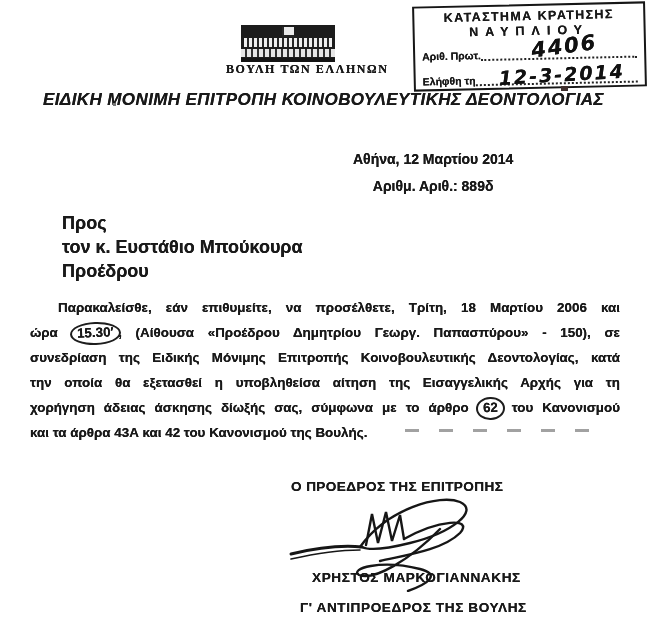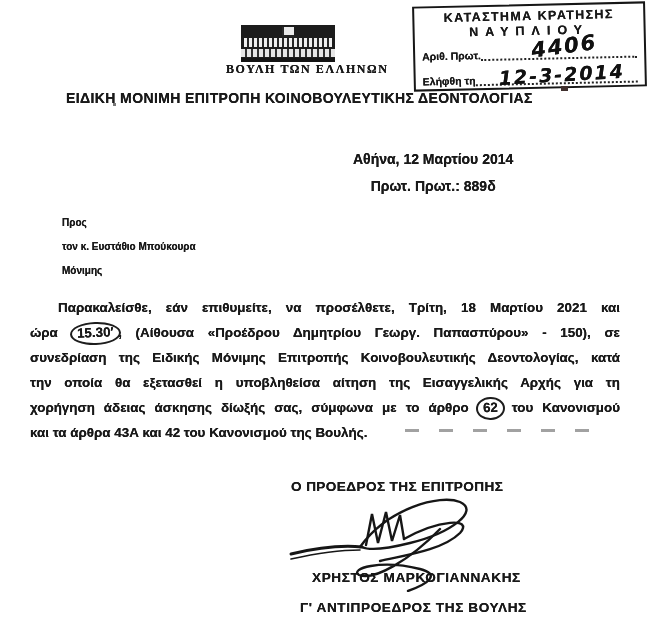--- a/index.html
+++ b/index.html
@@ -44,27 +44,27 @@
   .stamp-dots { flex:1; border-bottom:2px dotted #222; height:12px; position:relative; }
   .hand {
     position:absolute; font-family:"DejaVu Sans", sans-serif; font-style:italic; font-weight:bold;
     color:#111; white-space:nowrap;
   }
   .hand.v1 { left:32%; bottom:-1px; font-size:21px; transform:rotate(-6deg); letter-spacing:2px; }
   .hand.v2 { left:14%; bottom:-3px; font-size:19px; transform:rotate(-2deg); letter-spacing:2px; }
 
   
   .committee-title {
-    position:absolute; left:66px; top:90px; width:560px;
-    font-weight:bold; font-size:14px; letter-spacing:0.4px; white-space:nowrap;
+    position:absolute; left:43px; top:90px; width:560px;
+    font-weight:bold; font-size:17px; letter-spacing:0.4px; white-space:nowrap;font-style:italic;
   }
   .meta-block { position:absolute; left:353px; top:146px; font-weight:bold; font-size:14px; line-height:27px;text-align:center; }
 
   
-  .recipient { position:absolute; left:62px; top:211px; font-weight:bold; font-size:10px; line-height:24px; }
+  .recipient { position:absolute; left:62px; top:211px; font-weight:bold; font-size:18px; line-height:24px; }
 
   
   .body-text {
     position:absolute; left:30px; top:295px; width:590px;
     font-weight:bold; font-size:13.4px; line-height:25px;
   }
   .bline { text-align: justify; text-align-last: justify; white-space:normal; }
   .bline.first { padding-left:28px; }
   .bline.last { text-align-last:left; }
   .circled {
@@ -114,31 +114,31 @@
       <span class="stamp-dots">
         <span class="hand v2">12-3-2014</span>
       </span>
     </div>
   </div>
 
   <div class="committee-title">ΕΙΔΙΚΗ ΜΟΝΙΜΗ ΕΠΙΤΡΟΠΗ ΚΟΙΝΟΒΟΥΛΕΥΤΙΚΗΣ ΔΕΟΝΤΟΛΟΓΙΑΣ</div>
 
   <div class="meta-block">
     <div>Αθήνα, 12 Μαρτίου 2014</div>
-    <div>Πρωτ. Πρωτ.: 889δ</div>
+    <div>Αριθμ. Αριθ.: 889δ</div>
   </div>
 
   <div class="recipient">
     <div>Προς</div>
     <div>τον κ. Ευστάθιο Μπούκουρα</div>
-    <div>Μόνιμης</div>
+    <div>Προέδρου</div>
   </div>
 
   <div class="body-text">
-    <div class="bline first">Παρακαλείσθε, εάν επιθυμείτε, να προσέλθετε, Τρίτη, 18 Μαρτίου 2021 και</div>
+    <div class="bline first">Παρακαλείσθε, εάν επιθυμείτε, να προσέλθετε, Τρίτη, 18 Μαρτίου 2006 και</div>
     <div class="bline"><span>ώρα </span><span class="circled">15.30′</span><span>, (Αίθουσα «Προέδρου Δημητρίου Γεωργ. Παπασπύρου» - 150), σε</span></div>
     <div class="bline">συνεδρίαση της Ειδικής Μόνιμης Επιτροπής Κοινοβουλευτικής Δεοντολογίας, κατά</div>
     <div class="bline">την οποία θα εξετασθεί η υποβληθείσα αίτηση της Εισαγγελικής Αρχής για τη</div>
     <div class="bline"><span>χορήγηση άδειας άσκησης δίωξής σας, σύμφωνα με το άρθρο </span><span class="circled">62</span><span> του Κανονισμού</span></div>
     <div class="bline last">και τα άρθρα 43Α και 42 του Κανονισμού της Βουλής.</div>
   </div>
 
   <div class="artifact-dashes"></div>
   <div class="speck s1"></div>
   <div class="speck s2"></div>

